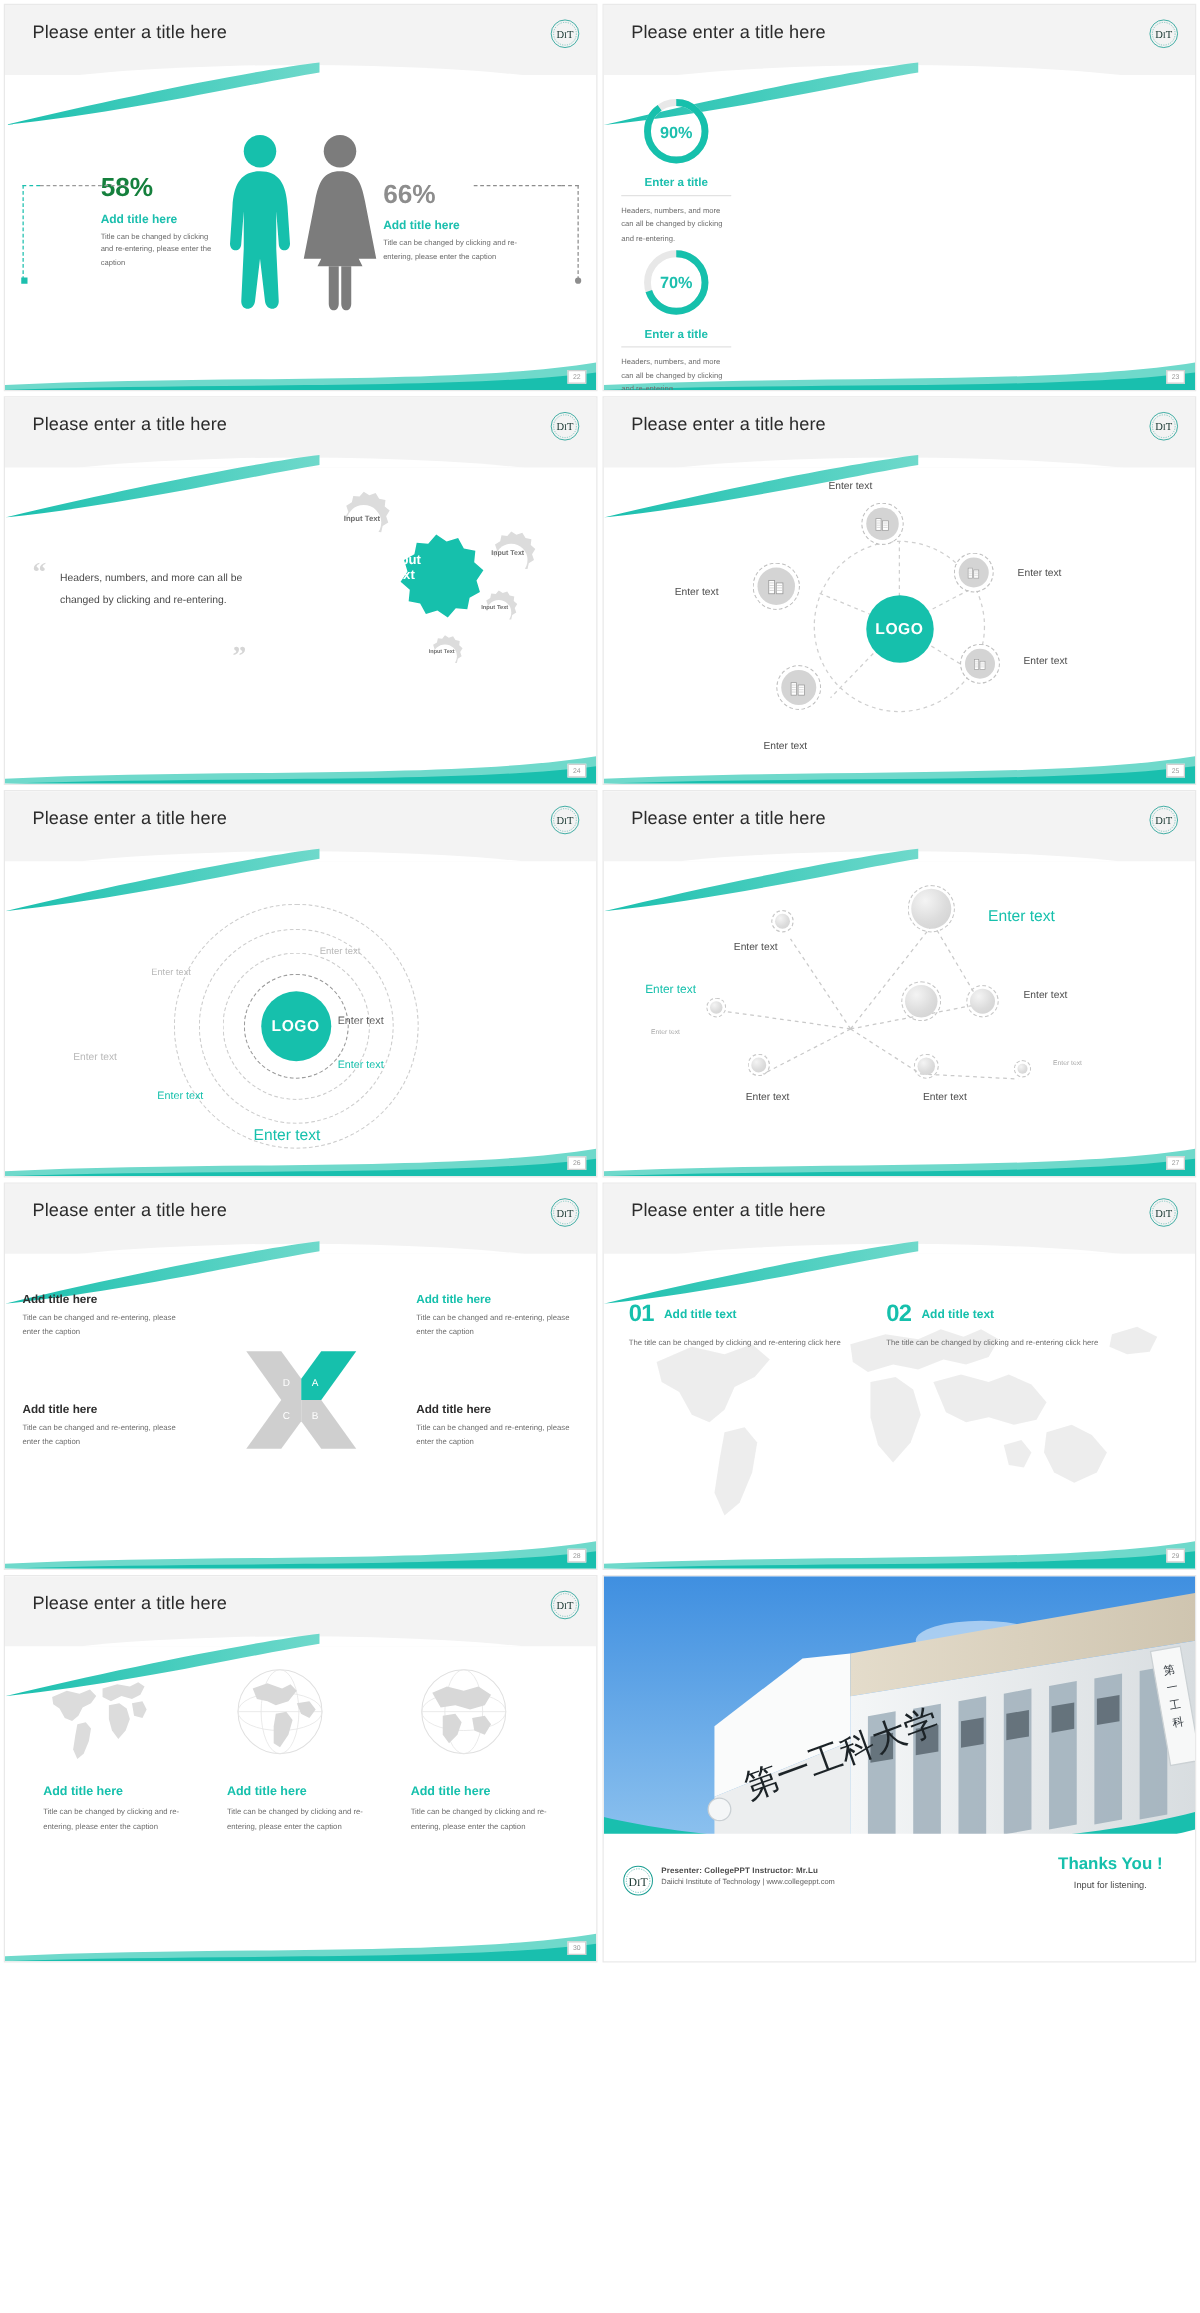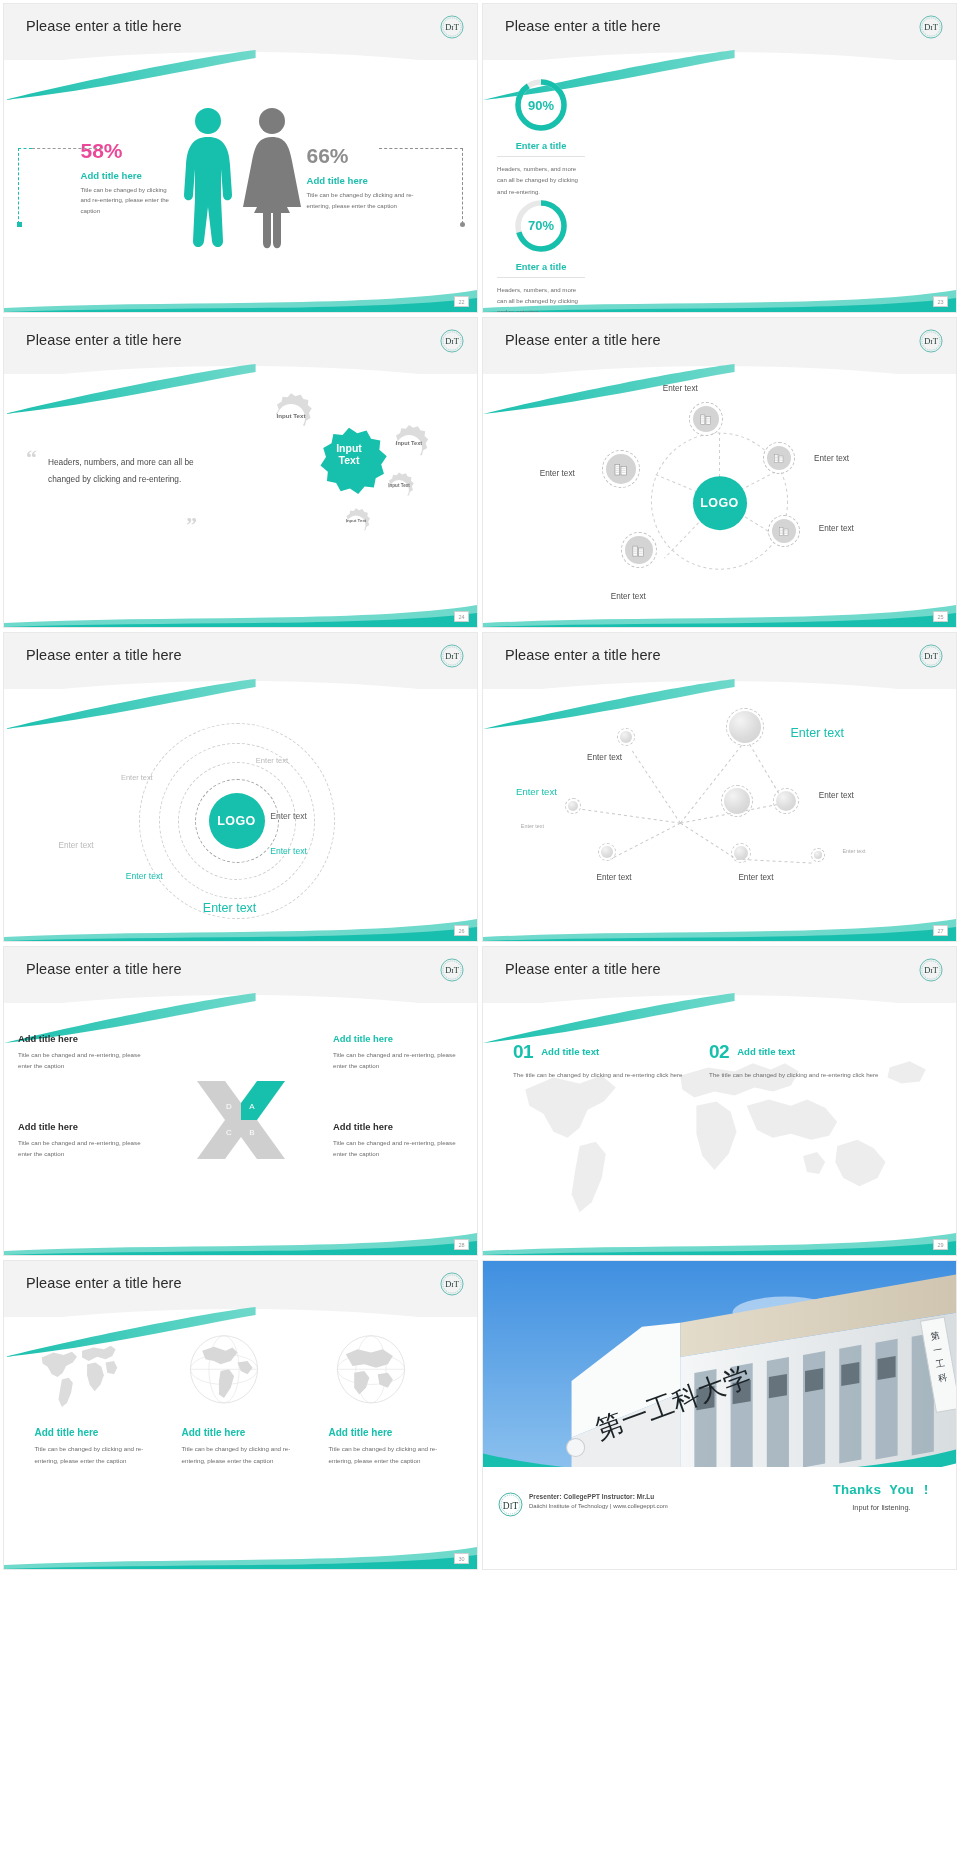--- a/index.html
+++ b/index.html
@@ -59,21 +59,21 @@
     width:15px;height:11px; border:1px solid #cfcfcf; background:#fff;
     font-size:5.5px; color:#9a9a9a; text-align:center; line-height:10px; z-index:6;
   }
   .body{ position:absolute; left:0; right:0; top:58px; bottom:0; z-index:3; }
 
   
   .ppl { display:flex; align-items:center; justify-content:center; height:100%; gap:4px; padding:0 10px 18px; }
   .ppl-txt{ width:108px; }
   .ppl-txt.l{ text-align:left; padding-left:14px;}
   .pct{ font-size:21px; font-weight:700; line-height:1; margin-bottom:9px; }
-  .pct.teal{ color:#ec4899; }
+  .pct.teal{ color:#15803d; }
   .pct.gray{ color:#8d8d8d; }
   .sub-t{ font-size:9.6px; font-weight:700; color:#1cbfae; margin-bottom:4px; }
   .sub-b{ font-size:6.1px; color:#6d6d6d; line-height:1.75; }
   .brk-l{ position:absolute; left:14px; top:86px; width:14px; height:76px;
           border-left:1px dashed #1cbfae; border-top:1px dashed #1cbfae;}
   .brk-l::after{content:"";position:absolute;left:-2.5px;bottom:-2.5px;width:5px;height:5px;background:#1cbfae;}
   .brk-r{ position:absolute; right:14px; top:86px; width:14px; height:76px;
           border-right:1px dashed #8d8d8d; border-top:1px dashed #8d8d8d;}
   .brk-r::after{content:"";position:absolute;right:-2.5px;bottom:-2.5px;width:5px;height:5px;background:#8d8d8d;border-radius:50%;}
   .dashline{position:absolute;height:0;border-top:1px dashed #9a9a9a;}
@@ -89,21 +89,21 @@
            margin-bottom:6px;}
   .ddesc{ font-size:6.1px;color:#6d6d6d;line-height:1.85;text-align:left;}
 
   
   .quote{ position:absolute; left:22px; top:74px; width:180px; }
   .q-mark{ font-size:22px;color:#d6d6d6;font-weight:700;font-family:"Liberation Serif",serif;line-height:.7;}
   .q-txt{ font-size:8.3px; color:#4a4a4a; line-height:2.05; padding-left:22px; margin-top:-12px;}
   .q-close{ font-size:22px;color:#d6d6d6;font-weight:700;font-family:"Liberation Serif",serif;
             position:absolute; left:160px; top:62px;}
   .gwrap{ position:absolute; right:8px; top:8px; width:210px; height:200px; }
-  .gear-lbl{ position:absolute; text-align:center; color:#6f6f6f; font-weight:700; line-height:1.15;}
+  .gear-lbl{ position:absolute; text-align:left; color:#6f6f6f; font-weight:700; line-height:1.15;}
 
   
   .hub{ position:absolute; inset:0; }
   .hub-c{ position:absolute; width:54px;height:54px;border-radius:50%;background:#16c0ac;
           left:50%;top:50%;transform:translate(-50%,-46%); display:flex;align-items:center;justify-content:center;
           color:#fff;font-weight:700;font-size:12.5px; letter-spacing:.4px;}
   .node{ position:absolute; width:26px;height:26px;border-radius:50%;background:#d4d4d4;
          display:flex;align-items:center;justify-content:center; box-shadow:0 0 0 3px #fff, 0 0 0 4px transparent;}
   .node::before{content:"";position:absolute;inset:-4px;border-radius:50%;border:1px dashed #c2c2c2;}
   .nlbl{ position:absolute; font-size:8.2px; color:#4d4d4d; white-space:nowrap;}
@@ -142,21 +142,21 @@
   .gtitle{font-size:10px;font-weight:700;color:#16c0ac;margin-bottom:5px;}
   .gdesc{font-size:6.2px;color:#6d6d6d;line-height:1.85;}
 
   
   .photo{position:absolute;left:0;right:0;top:0;height:218px;overflow:hidden;}
   .thanksbar{position:absolute;left:0;right:0;top:206px;bottom:0;background:#fff;}
   .pres{position:absolute;left:46px;top:232px;}
   .pres1{font-size:6.4px;font-weight:700;color:#4a4a4a;letter-spacing:.1px;}
   .pres2{font-size:6px;color:#5e5e5e;margin-top:2.5px;}
   .thx{position:absolute;right:26px;top:222px;text-align:center;}
-  .thx1{font-size:13.5px;font-weight:700;color:#16c0ac;font-family:Liberation Mono, monospace;}
+  .thx1{font-size:13.5px;font-weight:700;color:#16c0ac;}
   .thx2{font-size:7.4px;color:#4a4a4a;margin-top:5px;}
   .plogo{position:absolute;left:14px;top:230px;width:27px;height:27px;}
 </style>
 </head>
 <body>
 
 <svg width="0" height="0" style="position:absolute" aria-hidden="true">
   <defs>
     <linearGradient id="tealgrad" x1="0" y1="0" x2="1" y2="0">
       <stop offset="0%" stop-color="#19bfae"></stop>
@@ -587,21 +587,21 @@
         <path d="M42,84 L70,72 L96,78 L118,70 L132,82 L120,96 L104,104 L96,122 L84,132 L70,126 L60,108 L46,100 Z"></path>
         <path d="M96,140 L112,136 L122,148 L118,172 L108,196 L96,206 L88,188 L92,162 Z"></path>
         <path d="M196,70 L224,62 L250,66 L268,58 L286,64 L300,58 L314,66 L306,80 L288,86 L270,82 L250,90 L230,86 L210,92 L198,84 Z"></path>
         <path d="M212,100 L232,96 L246,106 L252,126 L244,148 L230,164 L218,150 L212,128 Z"></path>
         <path d="M262,100 L284,94 L306,100 L322,94 L340,102 L352,116 L344,130 L326,134 L306,128 L288,132 L272,124 Z"></path>
         <path d="M352,140 L372,134 L388,142 L400,156 L392,172 L374,180 L358,172 L350,156 Z"></path>
         <path d="M318,150 L332,146 L340,156 L334,168 L322,166 Z"></path>
         <path d="M404,62 L424,56 L440,64 L434,76 L416,78 L402,72 Z"></path>
       </g>
     </svg>
-    <div class="numblk" style="left:30px;top:36px;width:190px">
+    <div class="numblk" style="left:20px;top:36px;width:190px">
       <div style="display:flex;align-items:center;gap:8px;">
         <div class="bignum">01</div>
         <div class="numtitle">Add title text</div>
       </div>
       <div class="numdesc" style="margin-top:6px;">The title can be changed by clicking and re-entering click here</div>
     </div>
     <div class="numblk" style="left:226px;top:36px;width:190px">
       <div style="display:flex;align-items:center;gap:8px;">
         <div class="bignum">02</div>
         <div class="numtitle">Add title text</div>

